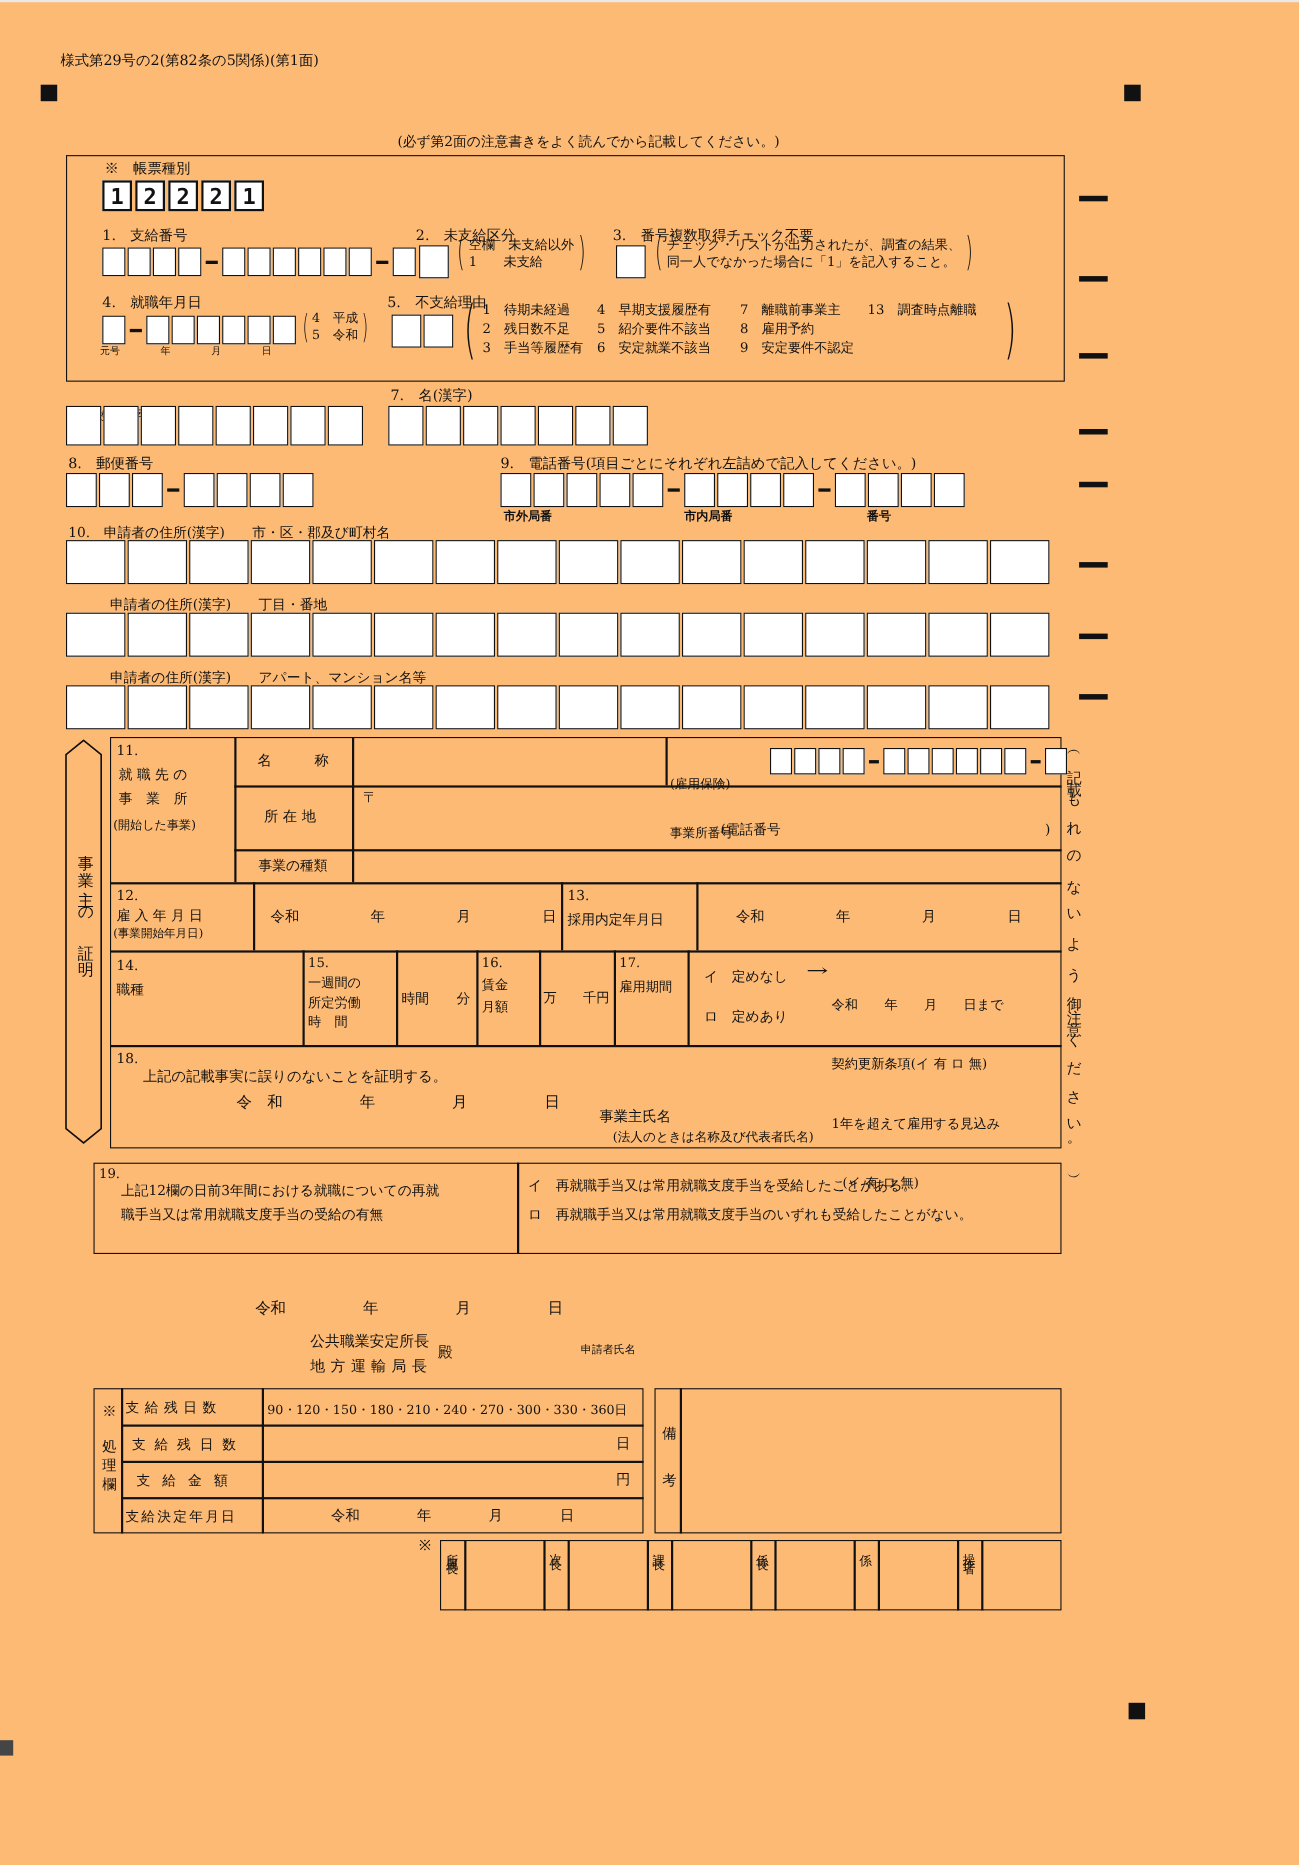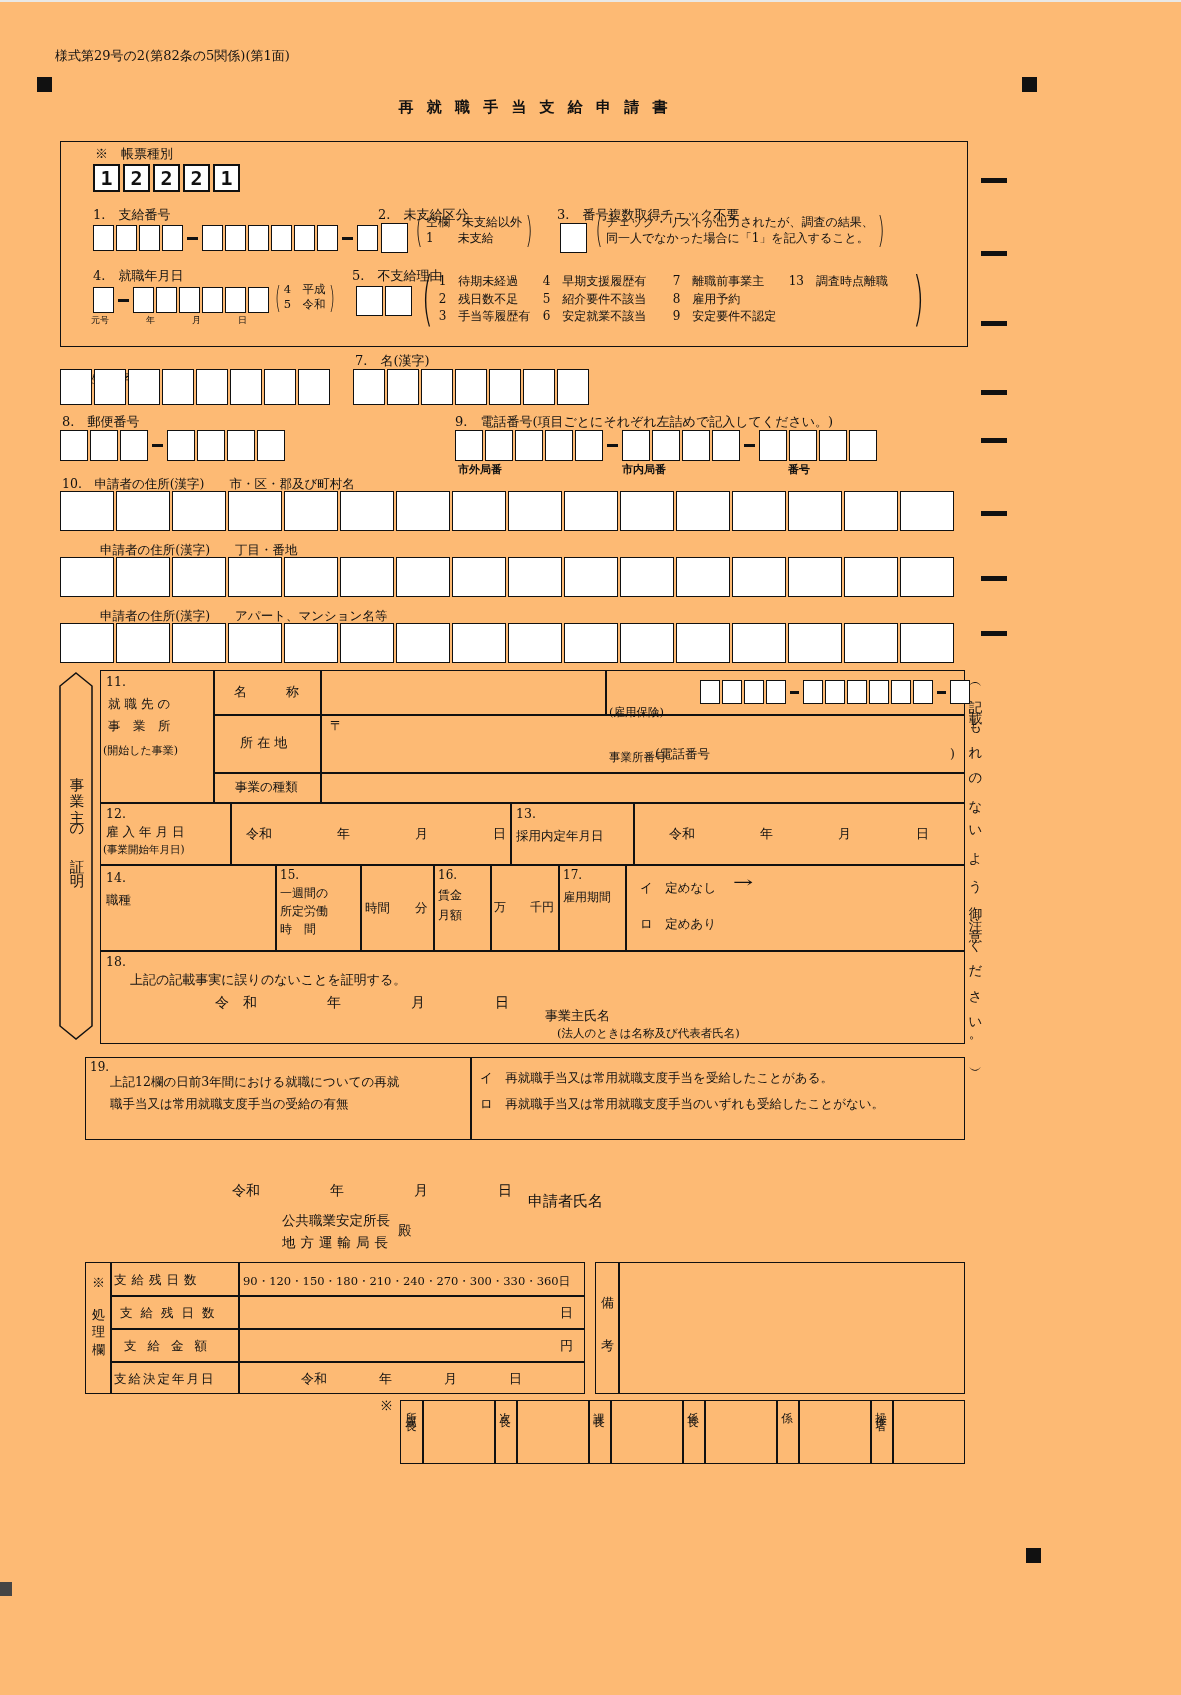--- a/index.html
+++ b/index.html
@@ -42,21 +42,21 @@
   <div class="tmark" style="top:176px"></div>
   <div class="tmark" style="top:249px"></div>
   <div class="tmark" style="top:319px"></div>
   <div class="tmark" style="top:388px"></div>
   <div class="tmark" style="top:436px"></div>
   <div class="tmark" style="top:509px"></div>
   <div class="tmark" style="top:574px"></div>
   <div class="tmark" style="top:629px"></div>
 
   <div class="t" style="left:55px;top:46px">様式第29号の2(第82条の5関係)(第1面)</div>
-  <div class="ctr" style="top:96px;font-size:15px;font-weight:600;letter-spacing:4px">再 就 職 手 当 支 給 申 請 書</div>
+  <div class="ctr" style="top:119px;font-size:12.5px">(必ず第2面の注意書きをよく読んでから記載してください。)</div>
 
   <div class="obox" style="left:60px;top:139px;width:908px;height:206px"></div>
   <div class="t" style="left:95px;top:144px">※　帳票種別</div>
   <div class="brow" style="left:93px;top:162px;gap:3px">
     <span class="ocrd">1</span>
     <span class="ocrd">2</span>
     <span class="ocrd">2</span>
     <span class="ocrd">2</span>
     <span class="ocrd">1</span>
   </div>
@@ -366,37 +366,43 @@
   <div class="t" style="left:365px;top:898px;font-size:12.5px">時間　　分</div>
   <div class="t" style="left:438px;top:866px;font-size:12px">16.</div>
   <div class="t" style="left:438px;top:886px;font-size:12px">賃金</div>
   <div class="t" style="left:438px;top:906px;font-size:12px">月額</div>
   <div class="t" style="left:494px;top:898px;font-size:12px">万　　千円</div>
   <div class="t" style="left:563px;top:866px;font-size:12px">17.</div>
   <div class="t" style="left:563px;top:888px;font-size:12px">雇用期間</div>
   <div class="t" style="left:640px;top:878px;font-size:12.5px">イ　定めなし</div>
   <div class="t" style="left:640px;top:914px;font-size:12.5px">ロ　定めあり</div>
   <div class="t" style="left:733px;top:871px;font-size:15px;transform:scaleX(1.6);transform-origin:left">→</div>
+  <div class="lines" style="left:756px;top:866px;font-size:12px;line-height:18px">
+    <div>令和　　年　　月　　日まで</div>
+    <div>契約更新条項(イ 有 ロ 無)</div>
+    <div>1年を超えて雇用する見込み</div>
+    <div style="padding-left:10px">(イ 有 ロ 無)</div>
+  </div>
 
   <div class="t" style="left:106px;top:952px;font-size:12.5px">18.</div>
   <div class="t" style="left:130px;top:970px">上記の記載事実に誤りのないことを証明する。</div>
   <div class="t" style="left:215px;top:992px;font-size:14px">令　和　　　　　年　　　　　月　　　　　日</div>
   <div class="t" style="left:545px;top:1006px">事業主氏名</div>
   <div class="t" style="left:557px;top:1024px;font-size:11.5px">(法人のときは名称及び代表者氏名)</div>
 
   <div class="obox" style="left:85px;top:1055px;width:880px;height:83px"></div>
   <div class="vl" style="left:470px;top:1055px;height:83px"></div>
   <div class="t" style="left:90px;top:1058px;font-size:12px">19.</div>
   <div class="t" style="left:110px;top:1072px;font-size:12.5px">上記12欄の日前3年間における就職についての再就</div>
   <div class="t" style="left:110px;top:1094px;font-size:12.5px">職手当又は常用就職支度手当の受給の有無</div>
   <div class="t" style="left:480px;top:1068px;font-size:12.5px">イ　再就職手当又は常用就職支度手当を受給したことがある。</div>
   <div class="t" style="left:480px;top:1094px;font-size:12.5px">ロ　再就職手当又は常用就職支度手当のいずれも受給したことがない。</div>
 
   <div class="t" style="left:232px;top:1180px;font-size:14px">令和　　　　　年　　　　　月　　　　　日</div>
-  <div class="t" style="left:528px;top:1190px;font-size:15px">申請者氏名</div>
+  <div class="t" style="left:528px;top:1220px;font-size:10px">申請者氏名</div>
   <div class="t" style="left:282px;top:1210px;font-size:13.5px">公共職業安定所長</div>
   <div class="t" style="left:282px;top:1232px;font-size:13.5px;letter-spacing:5px">地方運輸局長</div>
   <div class="t" style="left:398px;top:1220px;font-size:13.5px">殿</div>
 
   <div class="obox" style="left:85px;top:1260px;width:500px;height:132px"></div>
   <div class="vl" style="left:110px;top:1260px;height:132px"></div>
   <div class="vl" style="left:238px;top:1260px;height:132px"></div>
   <div class="hl" style="left:110px;top:1293px;width:475px"></div>
   <div class="hl" style="left:110px;top:1326px;width:475px"></div>
   <div class="hl" style="left:110px;top:1359px;width:475px"></div>

